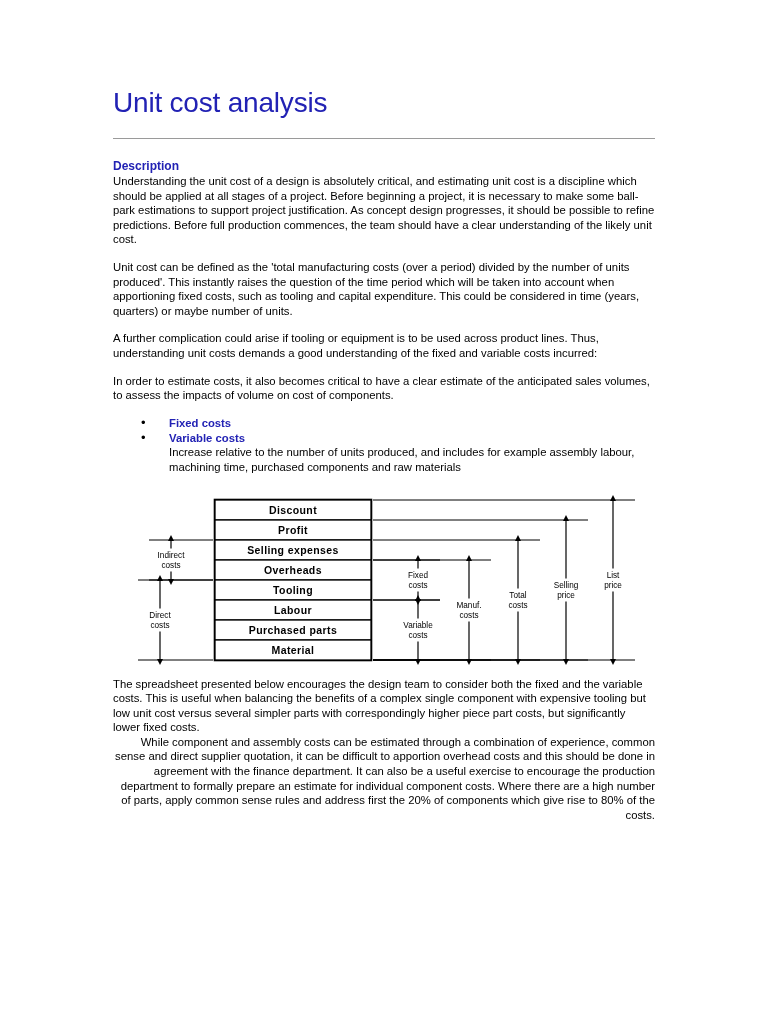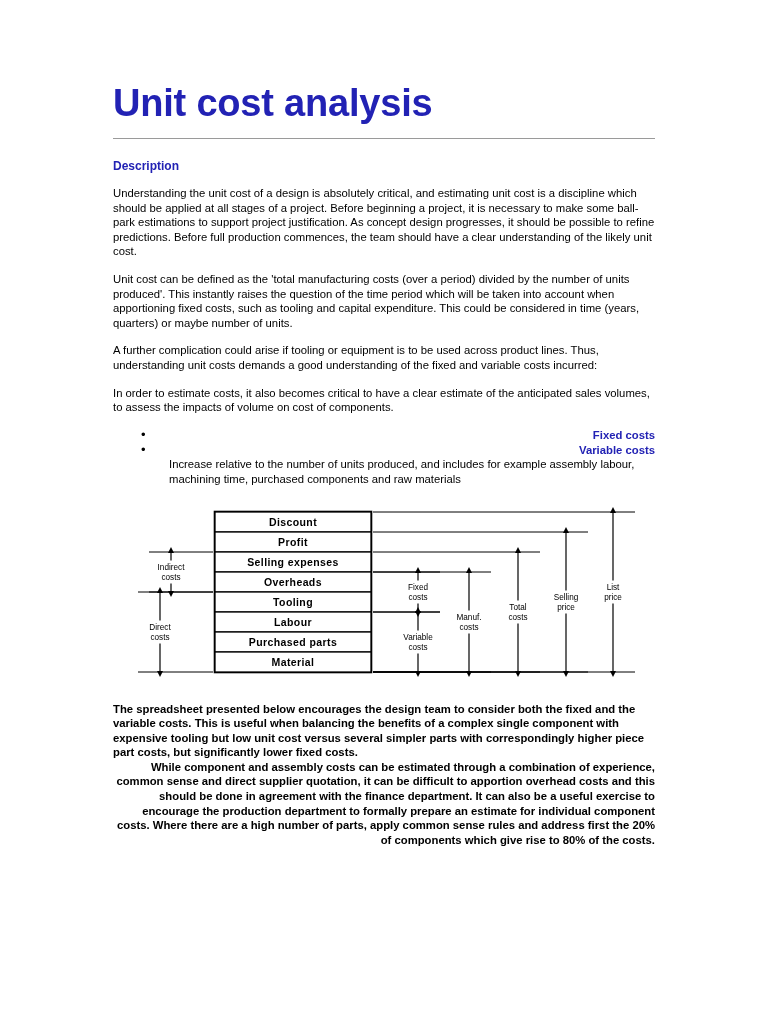--- a/index.html
+++ b/index.html
@@ -23,22 +23,22 @@
   }
   .content {
     position: absolute;
     left: 113px;
     top: 0;
     width: 542px;
   }
 
   
   .doc-title {
-    font-size: 38px;
-    font-weight: bold;
+    font-size: 28px;
+    font-weight: normal;
     color: #2222b4;
     letter-spacing: -0.2px;
     margin: 0;
     padding-top: 86px;
     line-height: 34px;
   }
   .title-rule {
     margin-top: 18px;
     border: 0;
     border-top: 1px solid #9a9a9a;
@@ -51,21 +51,21 @@
     margin-top: 26px;
     font-style: italic;
     font-size: 11.3px;
     line-height: 14.8px;
     color: #000;
   }
 
   
   .section-heading {
     margin-top: 20px;
-    margin-bottom: 12px;
+    margin-bottom: 0;
     font-size: 12px;
     font-weight: bold;
     color: #2222b4;
     line-height: 15px;
   }
   p.body {
     margin: 0;
     font-size: 11.3px;
     line-height: 14.6px;
     text-align: left;
@@ -91,21 +91,20 @@
     top: 0px;
     font-size: 13px;
     line-height: 14.6px;
   }
   ul.bullets li .bullet-title {
     display: block;
     color: #2222b4;
     font-weight: bold;
     font-size: 11.3px;
     line-height: 14.8px;
-    text-align: right;
   }
   ul.bullets li .bullet-body {
     display: block;
   }
 
   
   .diagram-wrap {
     position: relative;
     margin-top: 16px;
     height: 178px;
@@ -113,22 +112,21 @@
     text-align: right;
   }
   .diagram-svg {
     position: absolute;
     left: 0;
     top: 0;
   }
 
   
   .closing {
-    margin-top: 21px;
-    font-weight: bold;
+    margin-top: 8px;
   }
   .closing p.body + p.body { margin-top: 0; text-align: right; }
 </style>
 </head>
 <body>
 
 <div class="page">
   <div class="content">
 
     <h1 class="doc-title">Unit cost analysis</h1>

